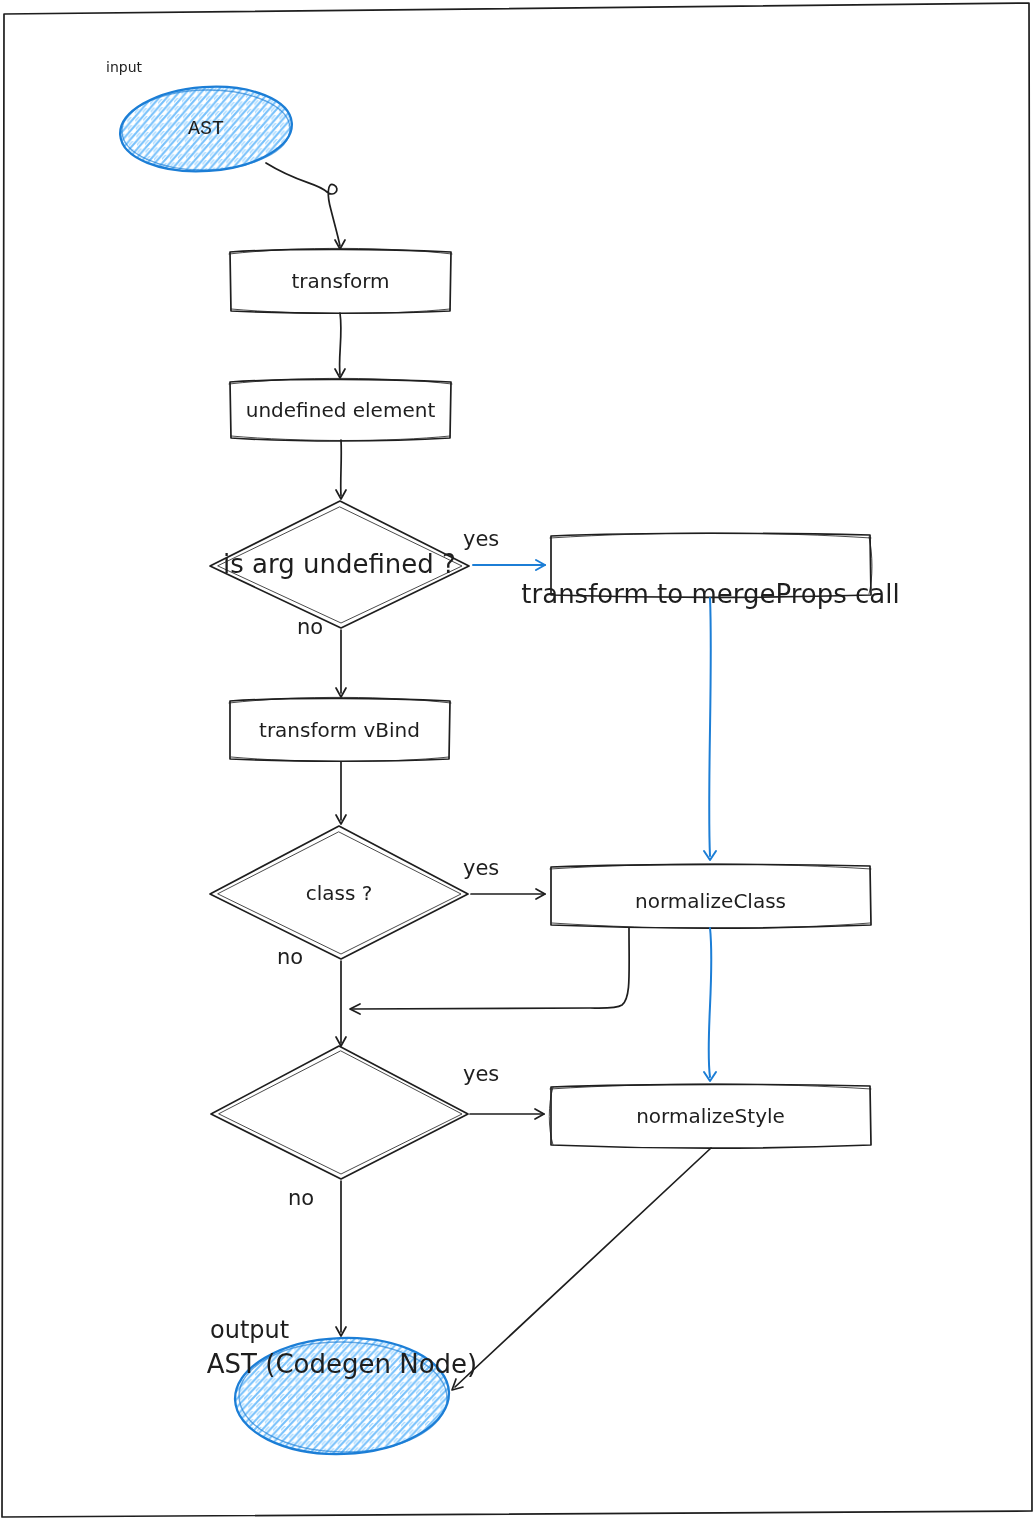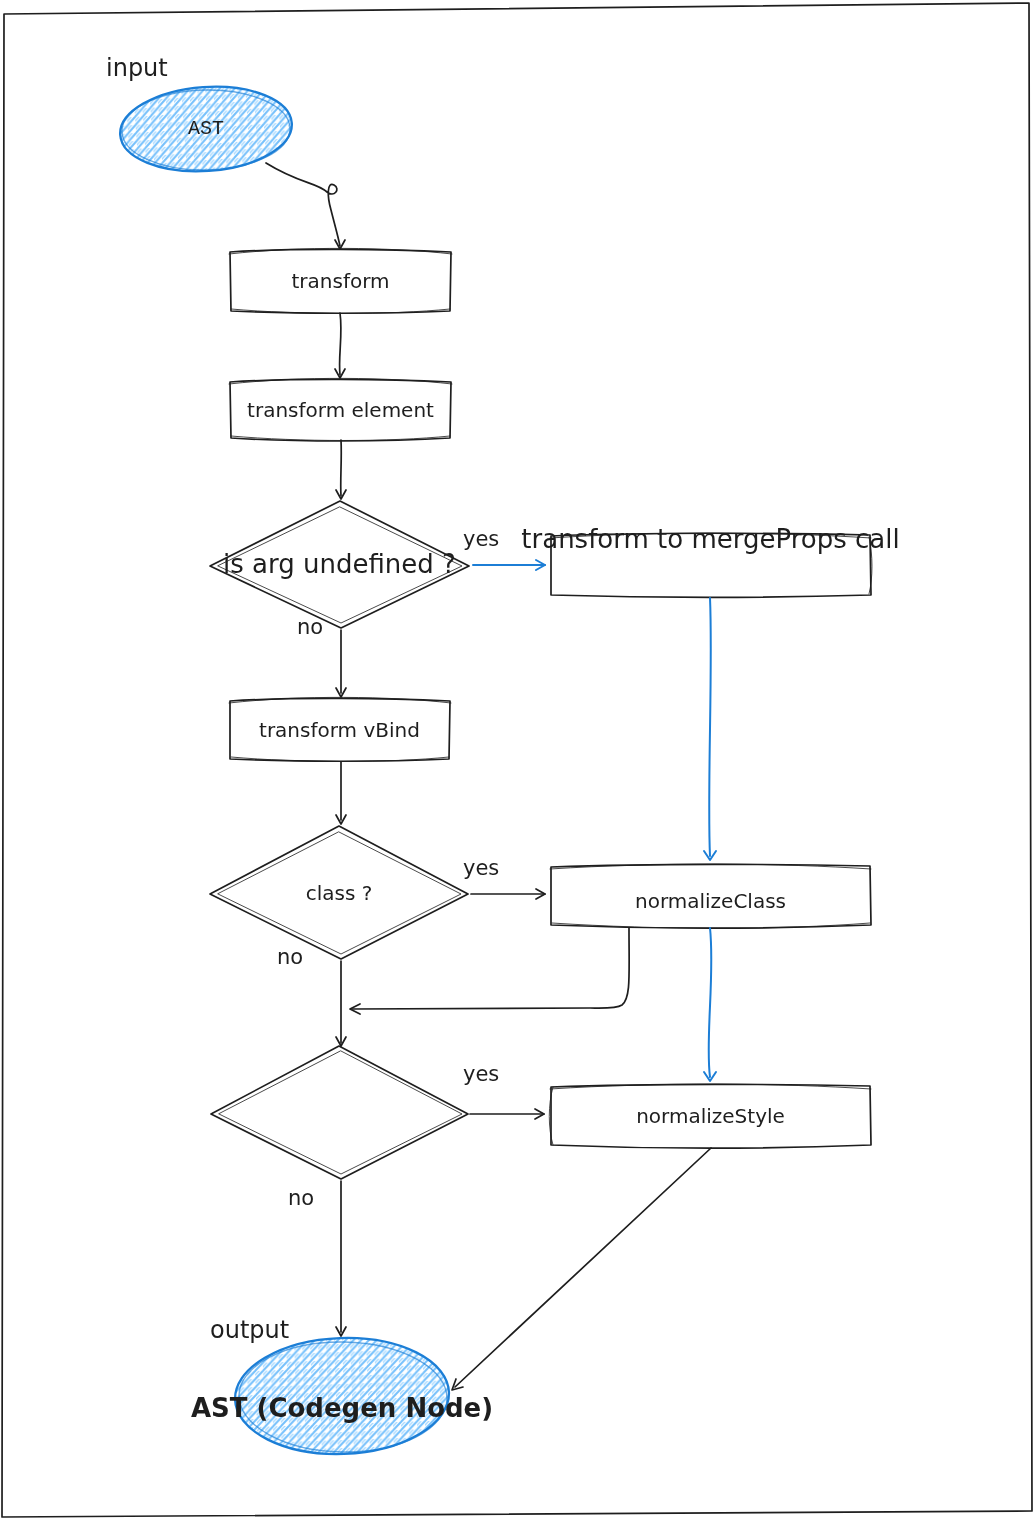--- a/index.html
+++ b/index.html
@@ -155,44 +155,44 @@
       <path class="ink" d="M711,1148 L455,1387"></path>
       <path class="ink" d="M456,1379 L452,1390 L463,1387"></path>
     </g>
 
     <g>
       <path class="ink" d="M341,1181 L341,1332"></path>
       <path class="ink" d="M336,1327 L341,1336 L346,1327"></path>
     </g>
   </svg>
 
-  <div class="lbl left" style="left:106px;top:54px;width:80px;height:28px;font-size:24px;">input</div>
+  <div class="lbl left" style="left:106px;top:54px;width:80px;height:28px;font-size:14px;">input</div>
 
   <div class="lbl" style="left:120px;top:101px;width:172px;height:56px;font-family:Liberation Mono, monospace;">AST</div>
 
   <div class="lbl" style="left:230px;top:251px;width:221px;height:60px;">transform</div>
 
-  <div class="lbl" style="left:230px;top:380px;width:221px;height:59px;">transform element</div>
+  <div class="lbl" style="left:230px;top:380px;width:221px;height:59px;">undefined element</div>
 
   <div class="lbl small" style="left:210px;top:501px;width:259px;height:127px;">is arg undefined ?</div>
 
-  <div class="lbl small" style="left:550px;top:508px;width:321px;height:62px;">transform to mergeProps call</div>
+  <div class="lbl small" style="left:550px;top:563px;width:321px;height:62px;">transform to mergeProps call</div>
 
   <div class="lbl" style="left:229px;top:700px;width:221px;height:60px;">transform vBind</div>
 
   <div class="lbl" style="left:210px;top:826px;width:258px;height:133px;">class ?</div>
 
   <div class="lbl" style="left:550px;top:865px;width:321px;height:71px;">normalizeClass</div>
 
 
   <div class="lbl" style="left:550px;top:1085px;width:321px;height:61px;">normalizeStyle</div>
 
   <div class="lbl left" style="left:210px;top:1316px;width:90px;height:28px;font-size:24px;">output</div>
 
-  <div class="lbl small" style="left:235px;top:1380px;width:214px;height:56px;font-weight:bold;">AST (Codegen Node)</div>
+  <div class="lbl small" style="left:235px;top:1336px;width:214px;height:56px;">AST (Codegen Node)</div>
 
   <div class="lbl left" style="left:463px;top:527px;width:40px;height:26px;font-size:21px;">yes</div>
   <div class="lbl left" style="left:297px;top:615px;width:36px;height:26px;font-size:21px;">no</div>
 
   <div class="lbl left" style="left:463px;top:856px;width:40px;height:26px;font-size:21px;">yes</div>
   <div class="lbl left" style="left:277px;top:945px;width:36px;height:26px;font-size:21px;">no</div>
 
   <div class="lbl left" style="left:463px;top:1062px;width:40px;height:26px;font-size:21px;">yes</div>
   <div class="lbl left" style="left:288px;top:1186px;width:36px;height:26px;font-size:21px;">no</div>
 

